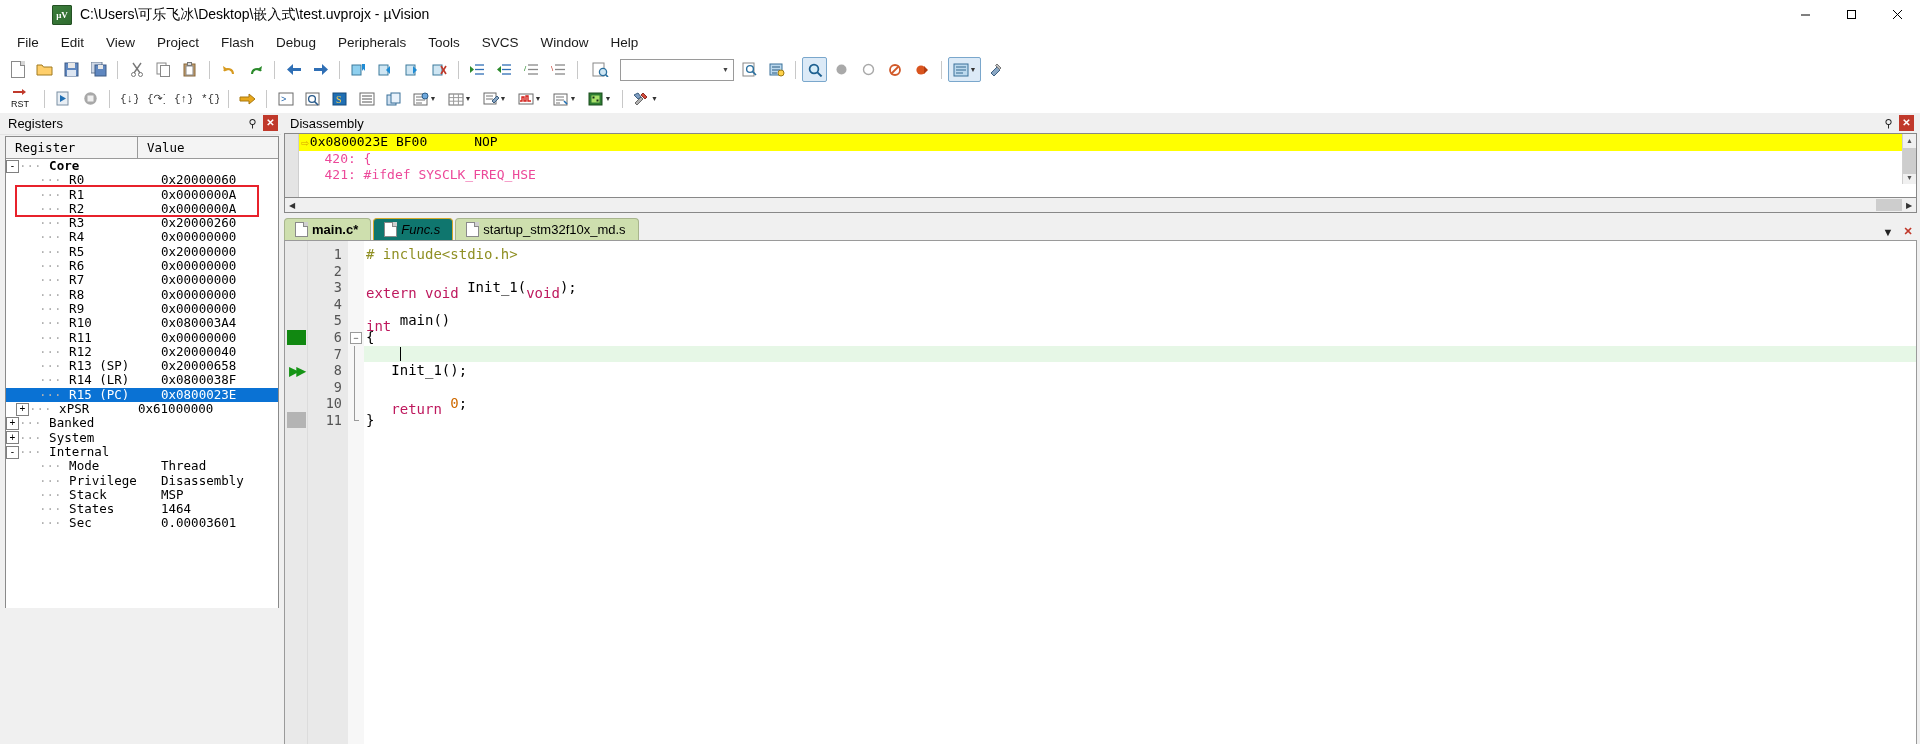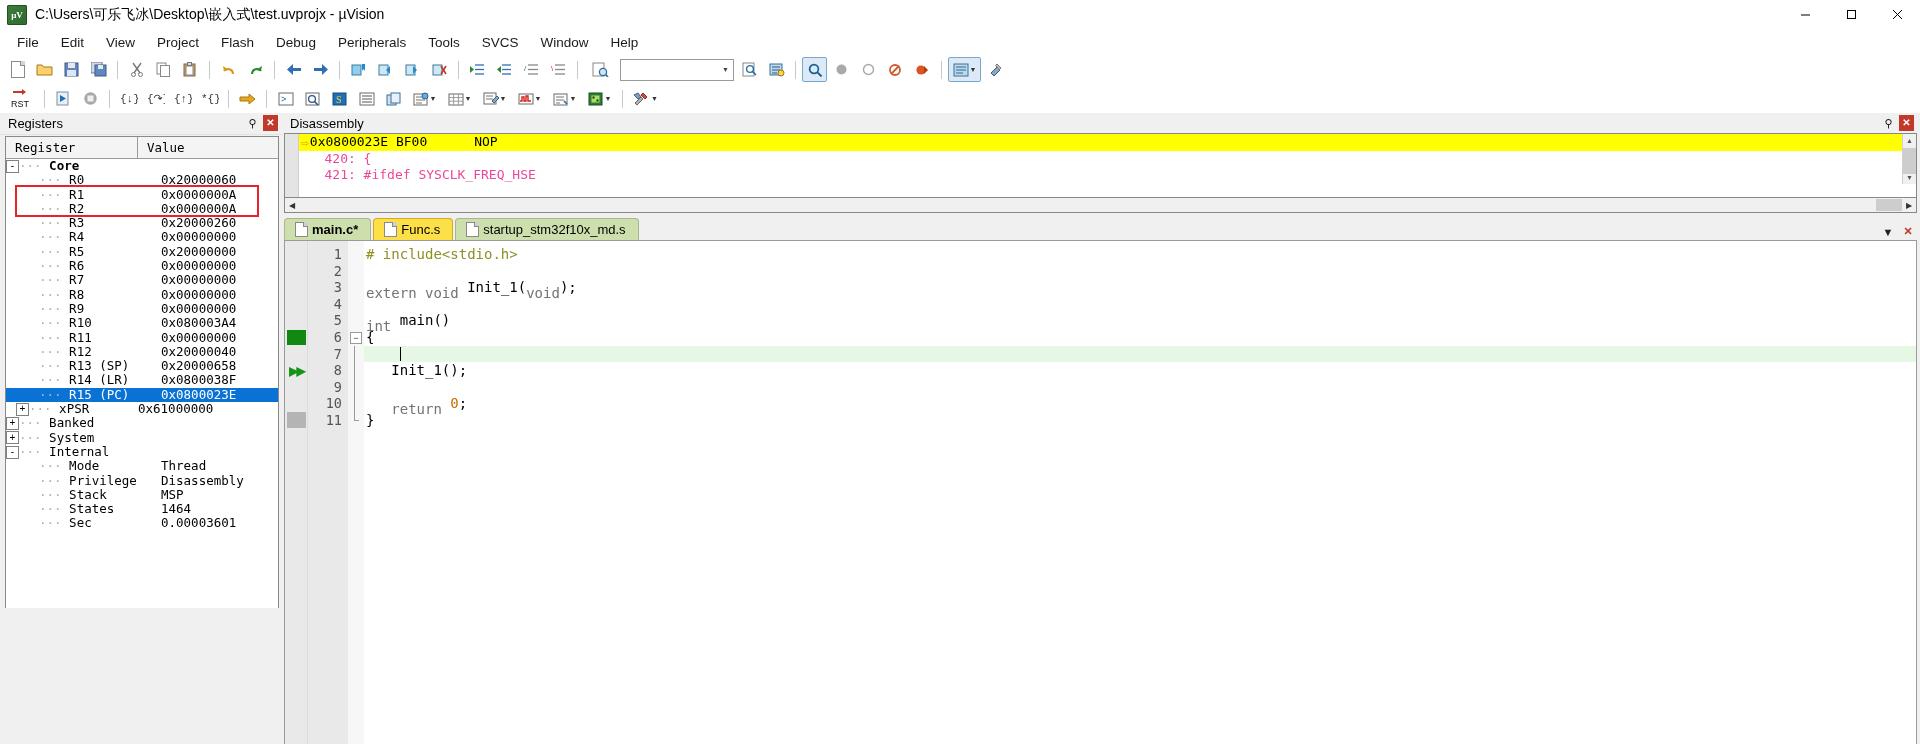--- a/index.html
+++ b/index.html
@@ -8,21 +8,21 @@
     background:#ffffff;
     font-family:"Liberation Sans", sans-serif;
     font-size:13px;color:#000;
     -webkit-font-smoothing:none;
   }
   .app{position:relative;width:1920px;height:744px;background:#f0f0f0;}
 
   
   .titlebar{
     height:29px;background:#ffffff;display:flex;align-items:center;
-    border-bottom:1px solid #ffffff;position:relative;
+    border-bottom:1px solid #ffffff;position:relative;padding-left:45px;
   }
   .title-icon{
     width:18px;height:18px;margin-left:7px;margin-right:8px;
     background:linear-gradient(135deg,#3c7d3c 0%,#2f6b2f 100%);
     border:1px solid #245124;border-radius:1px;position:relative;
     display:flex;align-items:center;justify-content:center;
     color:#fff;font-size:9px;font-weight:bold;font-family:"Liberation Serif",serif;
   }
   .title-text{font-size:14px;color:#000;letter-spacing:0px;}
   .win-buttons{position:absolute;right:0;top:0;height:29px;display:flex;}
@@ -124,38 +124,38 @@
 
   
   .edit-pane{flex:1;display:flex;flex-direction:column;margin:3px 3px 0 3px;}
   .tabstrip{height:24px;background:#f0f0f0;display:flex;align-items:flex-end;position:relative;}
   .tab{
     height:21px;display:flex;align-items:center;gap:4px;padding:0 12px 0 10px;
     font-size:13px;border:1px solid #a8b58d;border-bottom:none;
     border-radius:4px 4px 0 0;margin-right:2px;background:#cedfae;position:relative;
   }
   .tab.active{background:#cedfae;font-weight:bold;}
-  .tab.hl{background:#fde047;border-color:#d2a82c;}
+  .tab.hl{background:#0f766e;border-color:#d2a82c;font-style:italic;}
   .tab-ico{width:11px;height:13px;background:#fff;border:1px solid #8a8a8a;position:relative;flex:none;}
   .tab-ico:after{content:"";position:absolute;right:-1px;top:-1px;width:4px;height:4px;background:#cfcfcf;border-left:1px solid #8a8a8a;border-bottom:1px solid #8a8a8a;}
   .tabstrip-btns{position:absolute;right:2px;bottom:2px;display:flex;gap:6px;align-items:center;}
   .ts-btn{font-size:11px;color:#222;width:14px;text-align:center;}
   .ts-close{color:#c0392b;font-weight:bold;}
 
   .editor{flex:1;background:#fff;border:1px solid #9a9a9a;display:flex;overflow:hidden;position:relative;}
   .ed-bmgutter{width:22px;background:#e9e9e9;border-right:1px solid #dcdcdc;position:relative;}
   .ed-linenum{width:34px;background:#e9e9e9;text-align:right;padding-right:6px;
     font-family:"DejaVu Sans Mono","Liberation Mono",monospace;font-size:13.5px;line-height:16.6px;color:#555;
     padding-top:5px;position:relative;}
   .ed-fold{width:16px;background:#f7f7f7;position:relative;padding-top:5px;}
   .ed-code{flex:1;font-family:"DejaVu Sans Mono","Liberation Mono",monospace;font-size:14px;
     line-height:16.6px;white-space:pre;padding-top:5px;position:relative;}
   .cline{height:16.6px;display:flex;align-items:center;white-space:pre;padding-left:2px;}
   .cline.cur{background:#e6f7e6;}
-  .kw{color:#737373;margin-top:11px;}
+  .kw{color:#be185d;margin-top:11px;}
   .pre{color:#8f8f23;}
   .num{color:#cf6a00;}
   .marker-green{position:absolute;left:2px;width:19px;height:15px;background:#118811;}
   .marker-gray{position:absolute;left:2px;width:19px;height:16px;background:#b4b4b4;}
   .marker-arrows{position:absolute;left:2px;width:19px;height:15px;display:flex;align-items:center;
      justify-content:center;color:#159415;font-size:12px;letter-spacing:-2px;font-weight:bold;}
   .fold-box{position:absolute;width:10px;height:10px;border:1px solid #9a9a9a;background:#fff;
      display:flex;align-items:center;justify-content:center;font-size:9px;line-height:7px;color:#333;}
   .fold-line{position:absolute;width:1px;background:#9a9a9a;left:7px;}
   .caret{display:inline-block;width:1px;height:14px;background:#000;vertical-align:middle;}

